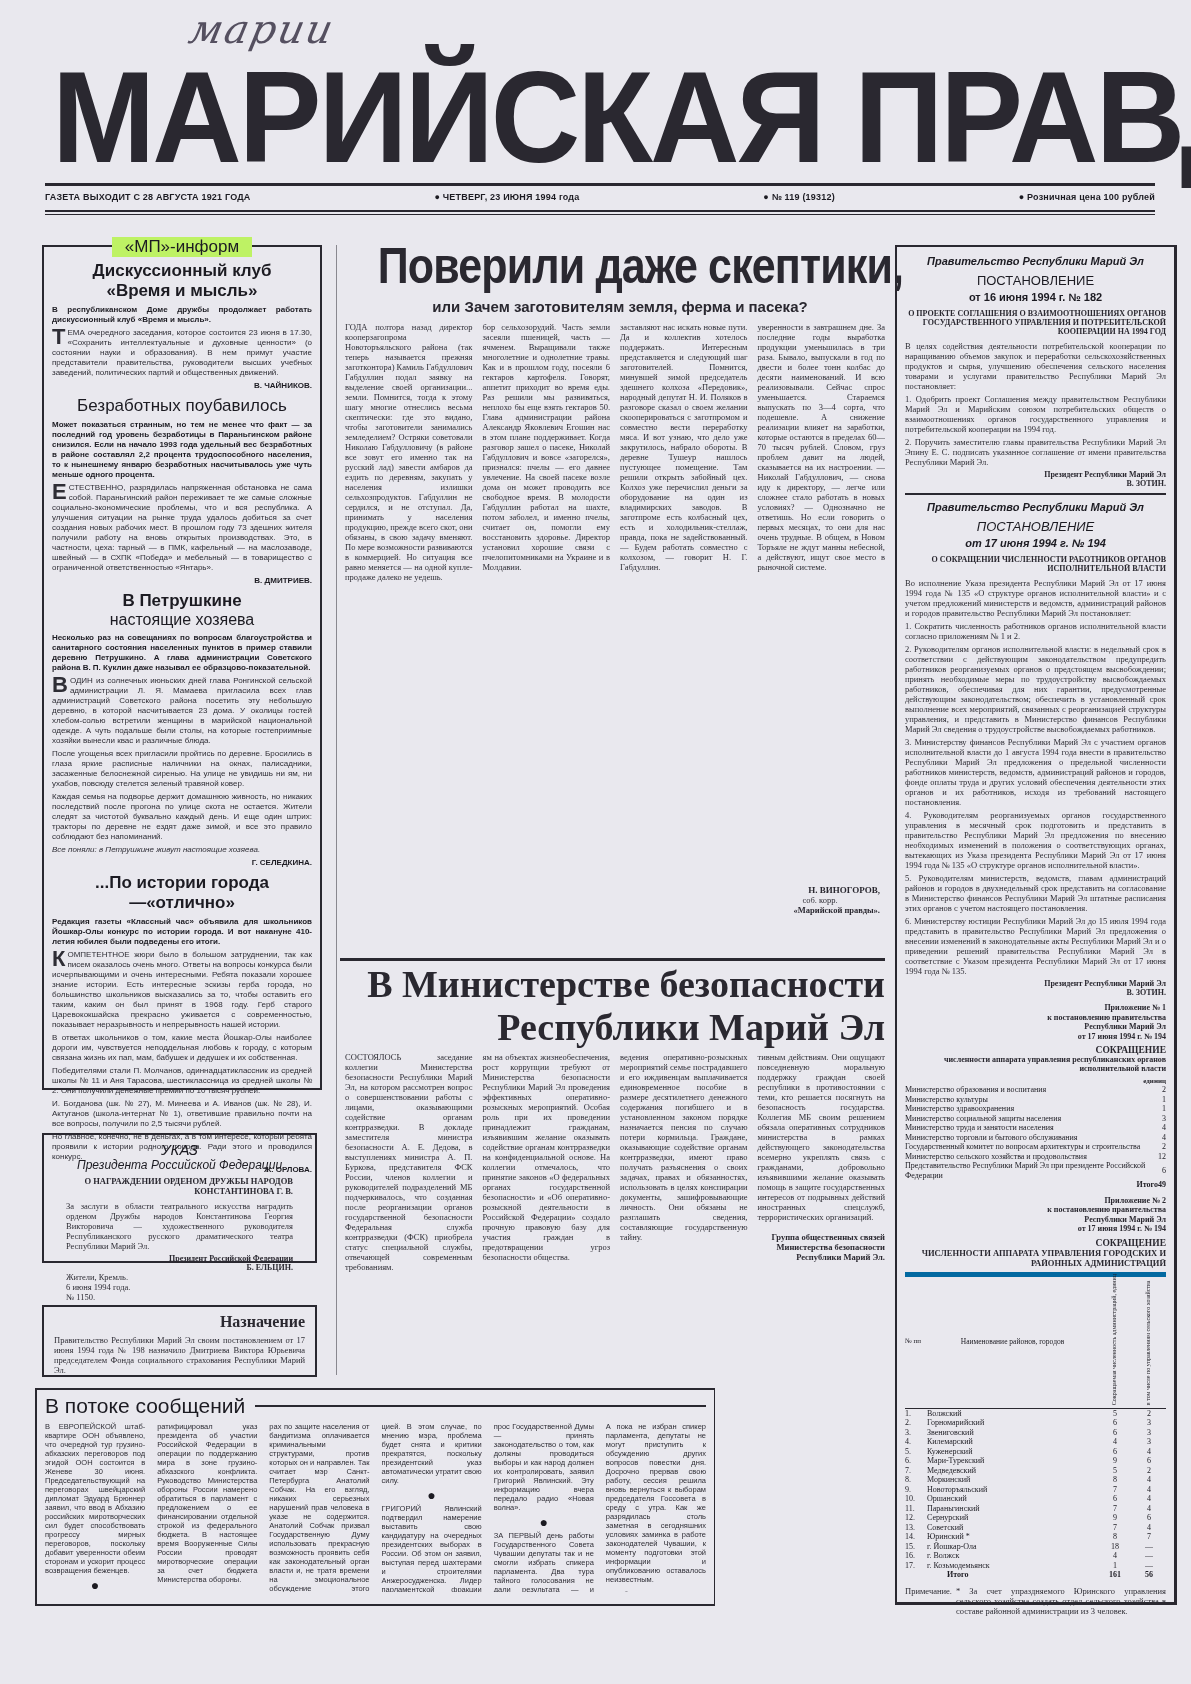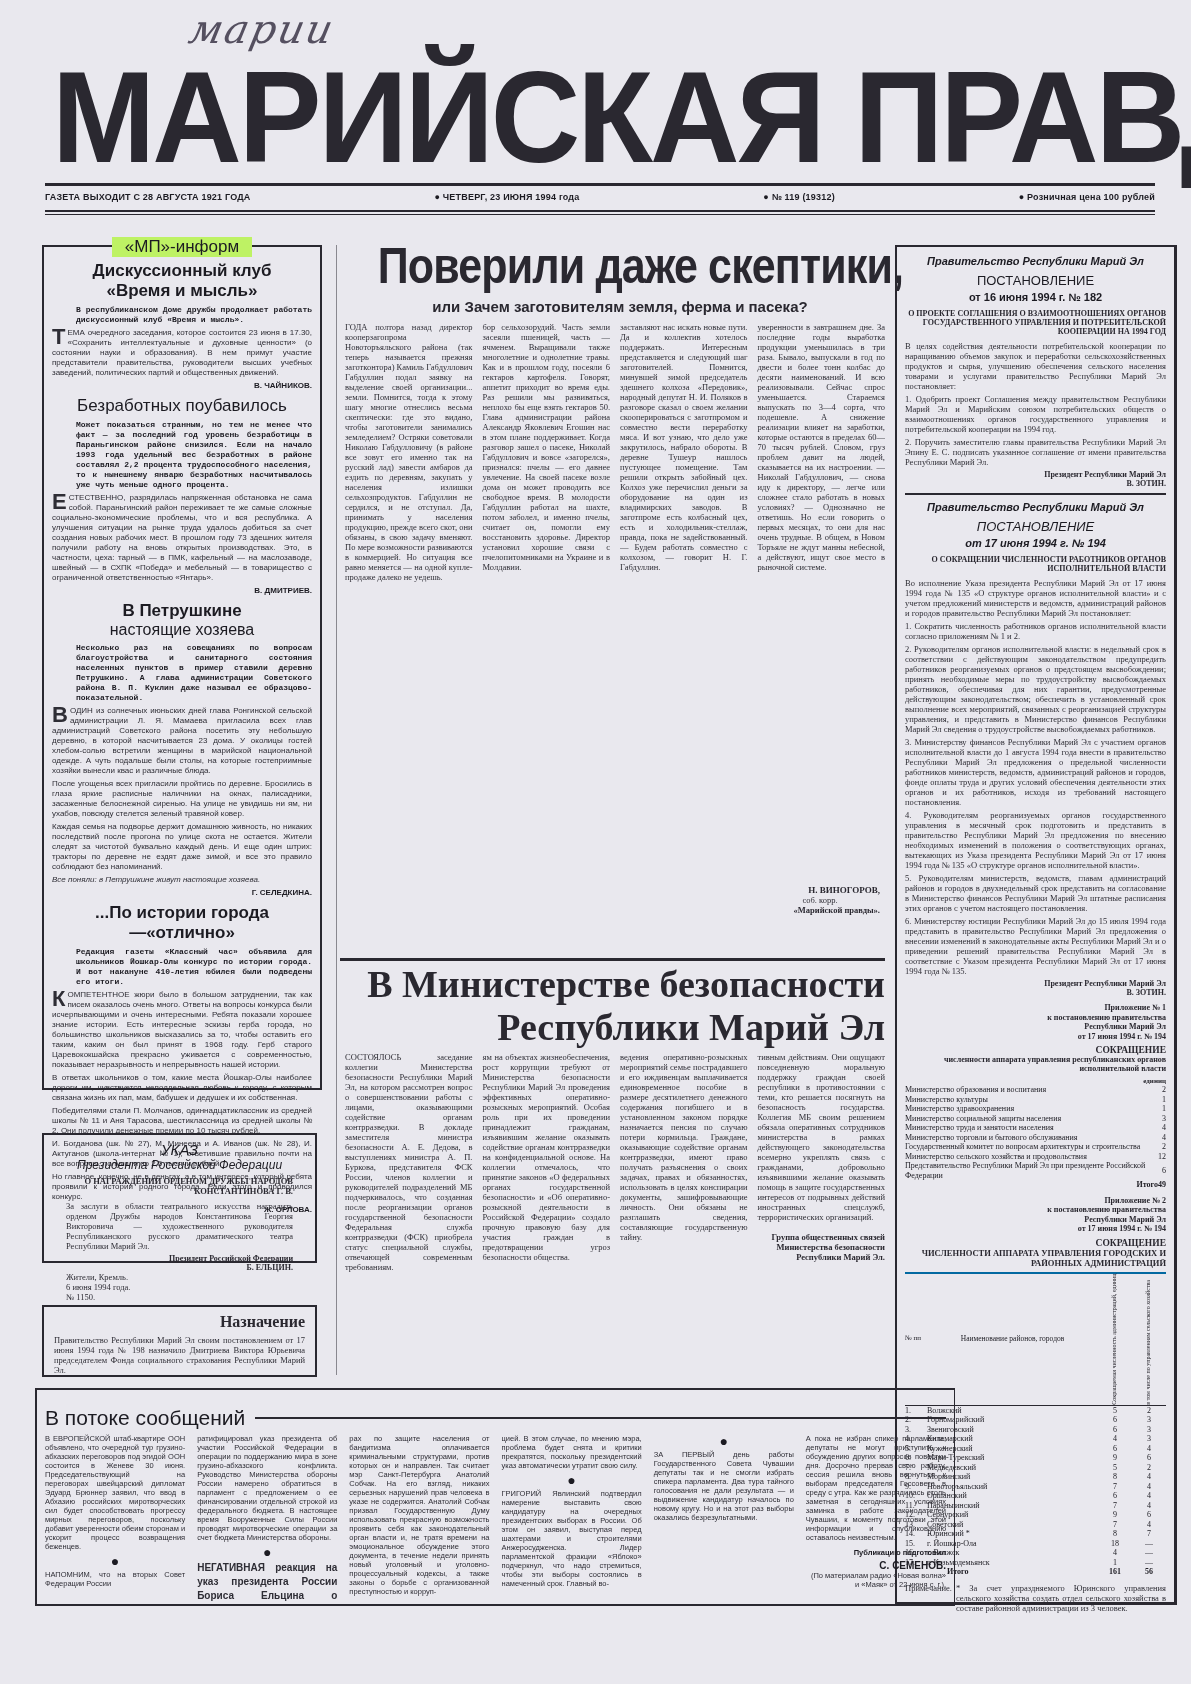--- a/index.html
+++ b/index.html
@@ -6,21 +6,21 @@
   body{width:1191px;height:1684px;background:#e9e8ee;color:#1c1b22;font-family:"Liberation Serif",serif;position:relative;overflow:hidden;}
   .abs{position:absolute;}
   .handwrite{left:190px;top:6px;font-family:"DejaVu Serif",serif;font-style:italic;font-size:40px;color:#555060;letter-spacing:2px;transform:skewX(-12deg);}
   .masthead{left:52px;top:60px;width:1110px;height:115px;font-family:"Liberation Sans",sans-serif;font-weight:900;font-size:124px;line-height:115px;color:#2a2830;letter-spacing:-3px;text-align:center;transform:scaleY(1.05);white-space:nowrap;}
   .rule{background:#2a2830;}
   .infobar{left:45px;top:192px;width:1110px;font-family:"Liberation Sans",sans-serif;font-weight:bold;font-size:9px;display:flex;justify-content:space-between;letter-spacing:.2px;}
   .infobar span.dot::before{content:"● ";}
   .box{border:2px solid #2a2830;box-sizing:border-box;}
   .sans{font-family:"Liberation Sans",sans-serif;}
   .hdr{text-align:center;font-family:"Liberation Sans",sans-serif;font-weight:bold;}
-  .lead{font-family:Liberation Mono, monospace;font-weight:bold;font-size:8px;line-height:10px;text-align:justify;margin-left:24px;}
+  .lead{font-family:Liberation Sans, sans-serif;font-weight:bold;font-size:8px;line-height:10px;text-align:justify;}
   .body{font-family:"Liberation Sans",sans-serif;font-size:8px;line-height:10px;text-align:justify;color:#2e2d35;}
   .serifbody{font-family:"Liberation Serif",serif;font-size:8.5px;line-height:10px;text-align:justify;color:#2e2d35;}
   .sign{text-align:right;font-family:"Liberation Sans",sans-serif;font-weight:bold;font-size:8px;margin:3px 0;}
   p{margin:0 0 3px 0;}
   .cols{display:flex;gap:10px;}
   .cols>div{flex:1;}
   .dropcap::first-letter{font-size:22px;float:left;line-height:18px;margin-right:2px;font-weight:bold;}
   .bigtitle{font-family:"Liberation Sans",sans-serif;font-weight:bold;color:#2a2830;text-align:center;white-space:nowrap;}
   .sectitle{font-family:"Liberation Serif",serif;font-weight:bold;text-align:right;color:#2a2830;}
   table{border-collapse:collapse;width:100%;}
@@ -197,21 +197,21 @@
         </tr>
     </tbody>
   </table>
 
   <div class="sectitle" style="font-size:8px;white-space:pre-line;line-height:9.5px;margin-top:6px;">Приложение № 2
 к постановлению правительства
 Республики Марий Эл
 от 17 июня 1994 г. № 194</div>
   <div class="sectitle" style="font-size:9.5px;margin-top:4px;">СОКРАЩЕНИЕ</div>
   <div class="sectitle" style="font-size:8.5px;margin-bottom:4px;">ЧИСЛЕННОСТИ АППАРАТА УПРАВЛЕНИЯ ГОРОДСКИХ И РАЙОННЫХ АДМИНИСТРАЦИЙ</div>
-  <table style="border-top:2px solid #0369a1;">
+  <table style="border-top:5px solid #0369a1;">
     <thead>
       <tr style="border-bottom:1px solid #2a2830;height:70px;">
         <td style="width:22px;font-size:7px;">№ пп</td>
         <td style="text-align:center;font-size:7.5px;">Наименование районов, городов</td>
         <td style="width:34px;font-size:6px;writing-mode:vertical-rl;transform:rotate(180deg);">Сокращаемая численность администраций, единиц</td>
         <td style="width:34px;font-size:6px;writing-mode:vertical-rl;transform:rotate(180deg);">в том числе по управлениям сельского хозяйства</td>
       </tr>
     </thead>
     <tbody id="a2body">
       <tr>
@@ -323,21 +323,21 @@
           <td style="text-align:center;font-weight:bold">56</td>
         </tr>
     </tbody>
   </table>
   <div style="display:flex;gap:4px;margin-top:6px;">
     <span class="serifbody">Примечание.</span>
     <span class="serifbody">* За счет упраздняемого Юринского управления сельского хозяйства создать отдел сельского хозяйства в составе районной администрации из 3 человек.</span>
   </div>
 </div>
 
-<div class="abs box" style="left:35px;top:1388px;width:920px;height:218px;padding:16px 8px;border-width:2px 1px 2px 2px;">
+<div class="abs box" style="left:35px;top:1388px;width:680px;height:218px;padding:4px 8px;border-width:2px 1px 2px 2px;">
   <div style="display:flex;align-items:center;gap:10px;">
     <span class="sans" style="font-size:21px;white-space:nowrap;">В потоке сообщений</span>
     <span style="flex:1;height:2px;background:#2a2830;"></span>
   </div>
   <div class="cols" style="margin-top:4px;gap:12px;height:170px;overflow:hidden;">
     <div>
       <p class="body" style="font-size:7.5px;line-height:9px;">В ЕВРОПЕЙСКОЙ штаб-квартире ООН объявлено, что очередной тур грузино-абхазских переговоров под эгидой ООН состоится в Женеве 30 июня. Председательствующий на переговорах швейцарский дипломат Эдуард Брюннер заявил, что ввод в Абхазию российских миротворческих сил будет способствовать прогрессу мирных переговоров, поскольку добавит уверенности обеим сторонам и ускорит процесс возвращения беженцев.</p>
       <div class="bullet">●</div>
       <p class="body" style="font-size:7.5px;line-height:9px;">НАПОМНИМ, что на вторых Совет Федерации России</p>
     </div>
@@ -348,20 +348,21 @@
     </div>
     <div>
       <p class="body" style="font-size:7.5px;line-height:9px;">рах по защите населения от бандитизма оплачивается криминальными структурами, против которых он и направлен. Так считает мэр Санкт-Петербурга Анатолий Собчак. На его взгляд, никаких серьезных нарушений прав человека в указе не содержится. Анатолий Собчак призвал Государственную Думу использовать прекрасную возможность проявить себя как законодательный орган власти и, не тратя времени на эмоциональное обсуждение этого документа, в течение недели принять новый уголовный и уголовно-процессуальный кодексы, а также законы о борьбе с организованной преступностью и корруп-</p>
     </div>
     <div>
       <p class="body" style="font-size:7.5px;line-height:9px;">цией. В этом случае, по мнению мэра, проблема будет снята и критики прекратятся, поскольку президентский указ автоматически утратит свою силу.</p>
       <div class="bullet">●</div>
       <p class="body" style="font-size:7.5px;line-height:9px;">ГРИГОРИЙ Явлинский подтвердил намерение выставить свою кандидатуру на очередных президентских выборах в России. Об этом он заявил, выступая перед шахтерами и строителями Анжеросудженска. Лидер парламентской фракции «Яблоко» подчеркнул, что надо стремиться, чтобы эти выборы состоялись в намеченный срок. Главный во-</p>
     </div>
     <div>
+      <p class="body" style="font-size:7.5px;line-height:9px;">прос Государственной Думы — принять законодательство о том, как должны проводиться выборы и как народ должен их контролировать, заявил Григорий Явлинский. Эту информацию вчера передало радио «Новая волна».</p>
       <div class="bullet">●</div>
       <p class="body" style="font-size:7.5px;line-height:9px;">ЗА ПЕРВЫЙ день работы Государственного Совета Чувашии депутаты так и не смогли избрать спикера парламента. Два тура тайного голосования не дали результата — и выдвижение кандидатур началось по новому кругу. Но и на этот раз выборы оказались безрезультатными.</p>
     </div>
     <div>
       <p class="body" style="font-size:7.5px;line-height:9px;">А пока не избран спикер парламента, депутаты не могут приступить к обсуждению других вопросов повестки дня. Досрочно прервав свою работу, сессия решила вновь вернуться к выборам председателя Госсовета в среду с утра. Как же разрядилась столь заметная в сегодняшних условиях заминка в работе законодателей Чувашии, к моменту подготовки этой информации и опубликованию оставалось неизвестным.</p>
       <div class="sign" style="font-size:7.5px;margin-top:6px;">Публикацию подготовил</div>
       <div class="sign" style="font-size:10px;margin:0;">С. СЕМЕНОВ.</div>
       <div class="body" style="font-size:7.5px;line-height:9px;text-align:right;">(По материалам радио «Новая волна» и «Маяк» от 22 июня с. г.).</div>
     </div>
   </div>

